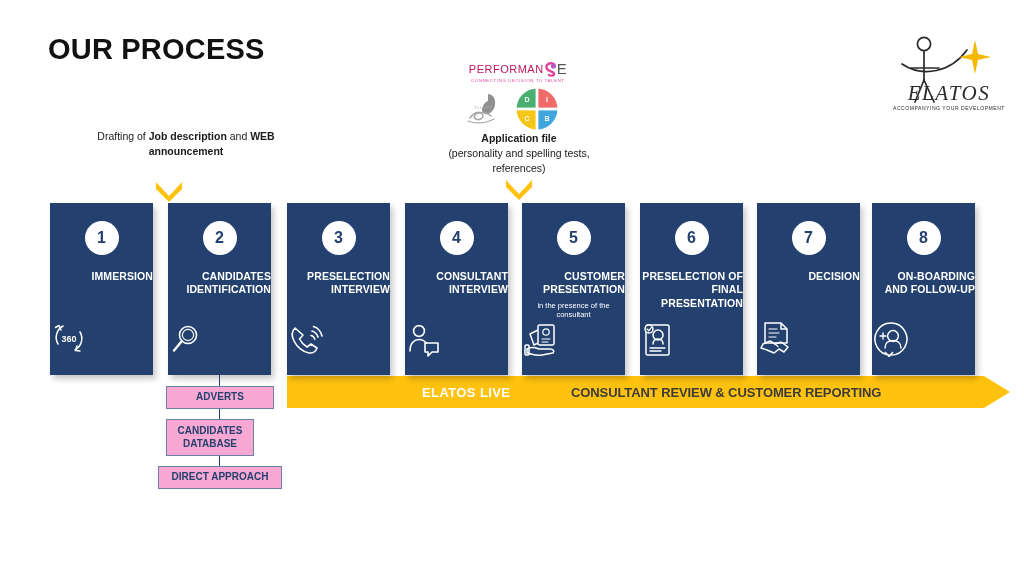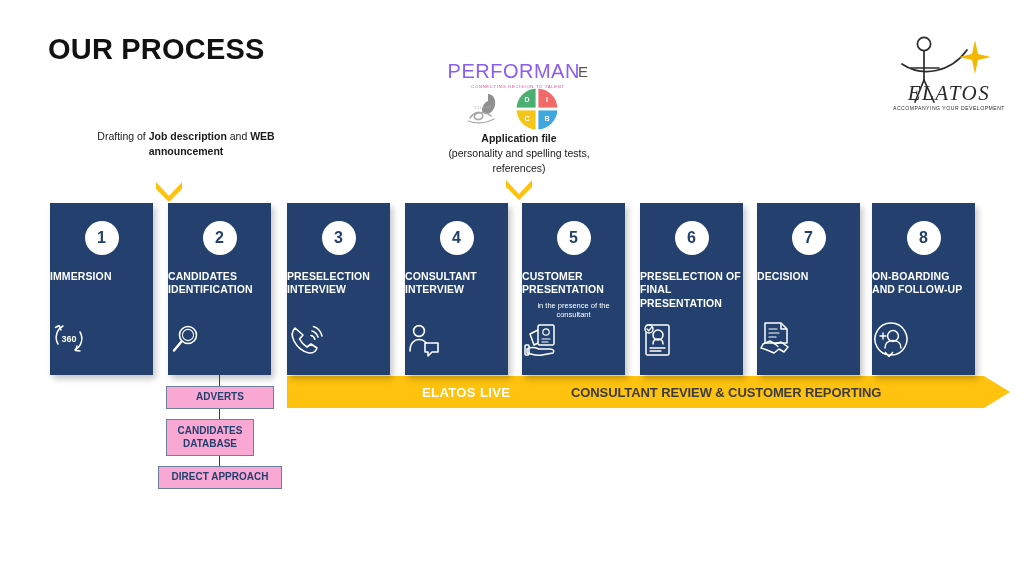--- a/index.html
+++ b/index.html
@@ -69,21 +69,21 @@
   .card .num {
     width: 34px; height: 34px; border-radius: 50%;
     background: #ffffff; color: #23406E;
     font-size: 16px; font-weight: bold;
     display: flex; align-items: center; justify-content: center;
     margin-top: 18px;
   }
   .card .label {
     margin-top: 15px; width: 100%;
     color: #ffffff; font-size: 10.5px; font-weight: bold;
-    text-align: left; line-height: 1.28; letter-spacing: .1px;
+    text-align: right; line-height: 1.28; letter-spacing: .1px;
   }
   .card .sublabel {
     margin-top: 4px; width: 96%;
     color: #ffffff; font-size: 7.5px; font-weight: normal;
     text-align: center; line-height: 1.2;
   }
   .card .icon {
     position: absolute; bottom: 18px; left: 0; right: 0;
     display: flex; justify-content: flex-start;
   }
@@ -119,21 +119,21 @@
 
   <svg class="chev" id="chevron-1" viewBox="0 0 28 22">
     <path d="M1 2 L14 16 L27 2 L27 9 L14 22 L1 9 Z" fill="#FFC20E"></path>
   </svg>
   <svg class="chev" id="chevron-2" viewBox="0 0 28 22">
     <path d="M1 2 L14 16 L27 2 L27 9 L14 22 L1 9 Z" fill="#FFC20E"></path>
   </svg>
 
   <div id="performanse-logo">
     <div style="display:flex;align-items:center;justify-content:center;">
-      <span style="font-size:20px;color:#8b5cf6;letter-spacing:.5px;">PERFORMAN</span>
+      <span style="font-size:11px;color:#be185d;letter-spacing:.5px;">PERFORMAN</span>
       <svg width="15" height="16" viewBox="0 0 15 16" style="margin:0 -1px;">
         <path d="M11 3 C6 1 2 4 4 8 C6 11 11 10 11 13 C11 15 8 15 6 14" stroke="#E5429B" stroke-width="2.4" fill="none" stroke-linecap="round"></path>
         <circle cx="10.5" cy="5" r="2.6" fill="#B45CC4"></circle>
       </svg>
       <span style="font-size:15px;color:#555;letter-spacing:.5px;">E</span>
     </div>
     <div style="text-align:center;font-size:4.2px;color:#E5429B;letter-spacing:.7px;margin-top:1px;">CONNECTING DECISION TO TALENT</div>
   </div>
 
   <div id="assessment-logos">

